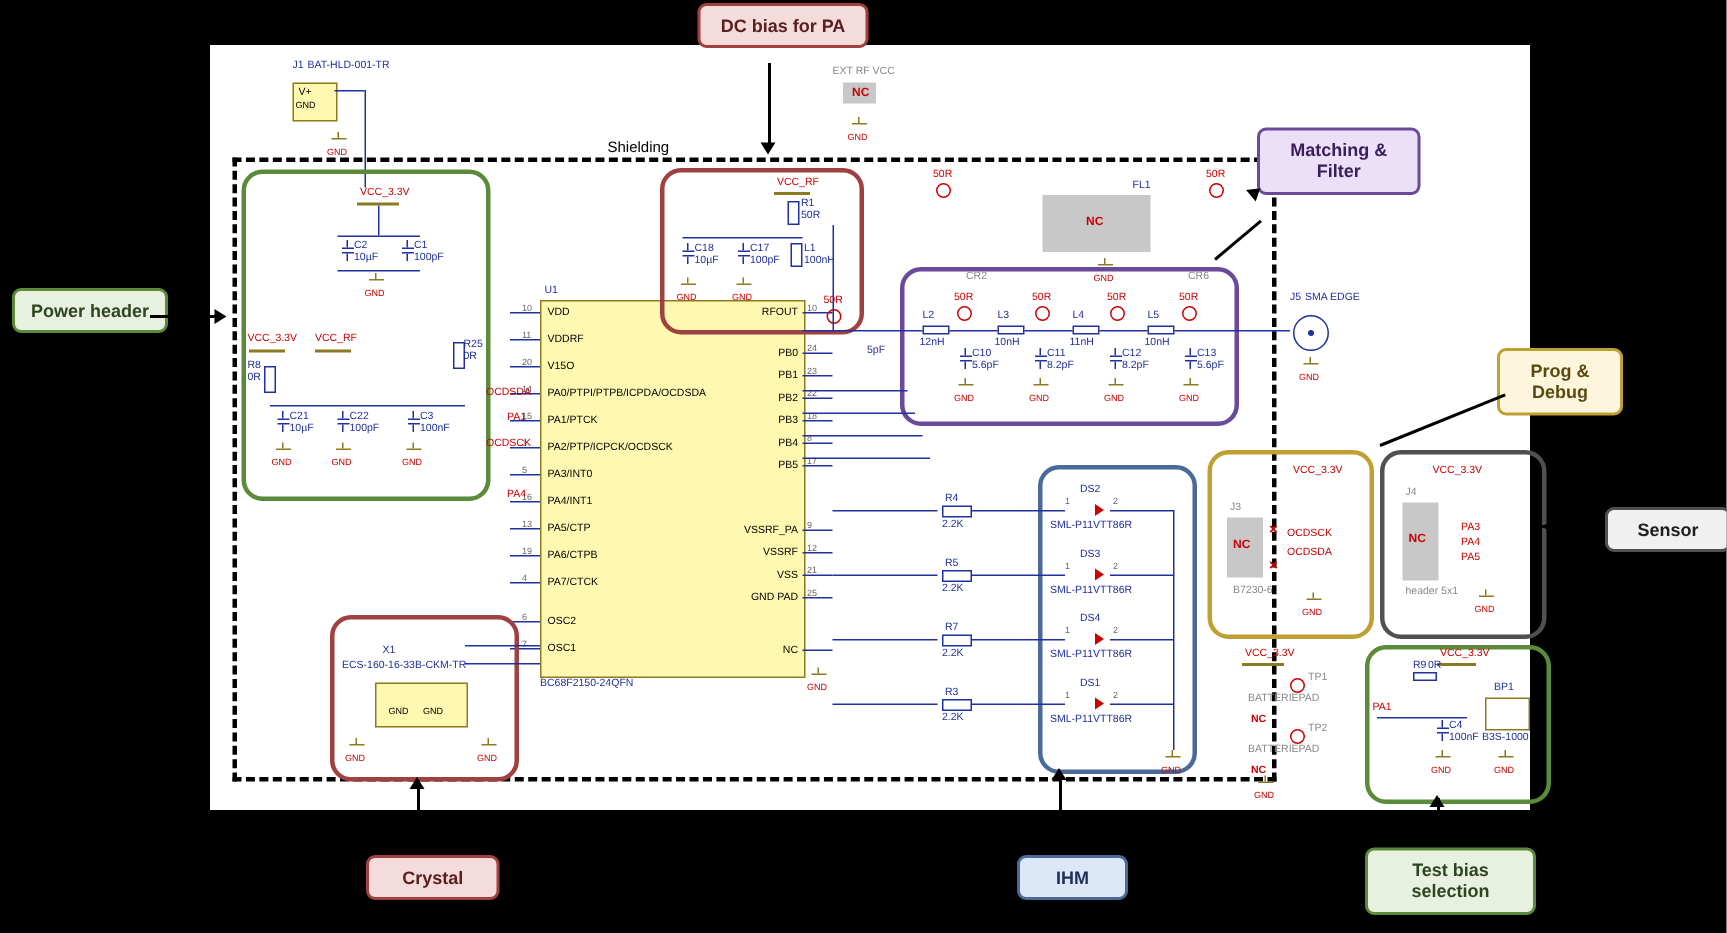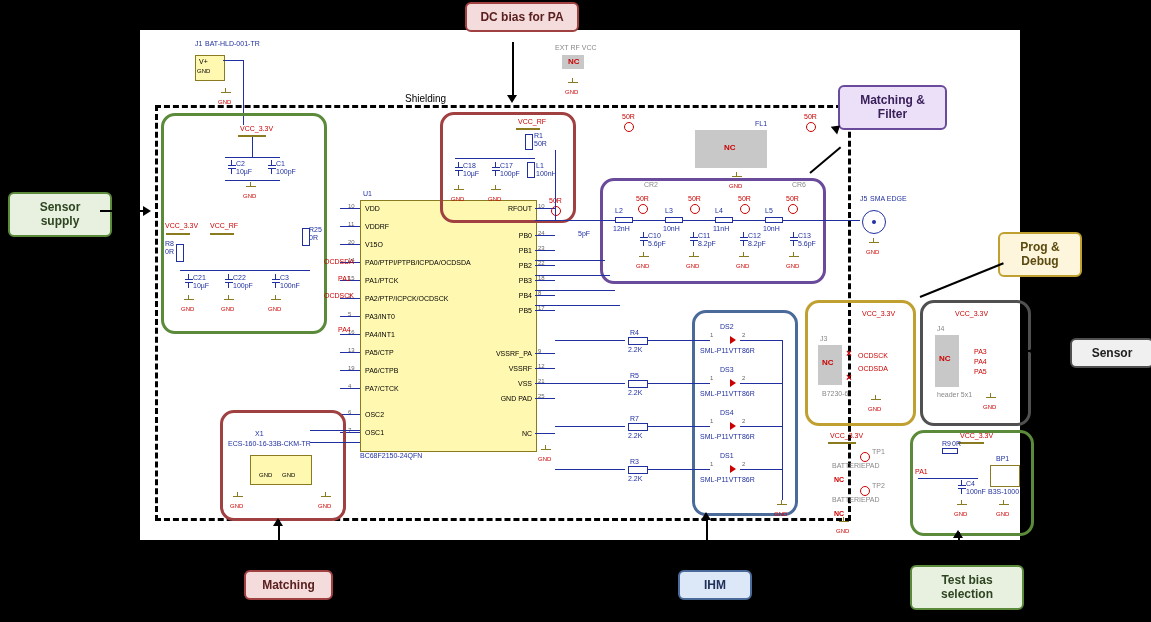--- a/index.html
+++ b/index.html
@@ -546,36 +546,36 @@
 <div class="blue-label" style="left:988px; top:488px;">B3S-1000</div>
 <div class="gnd" style="left:956px; top:500px;"></div>
 <div class="gnd-txt" style="left:954px; top:511px;">GND</div>
 <div class="gnd" style="left:998px; top:500px;"></div>
 <div class="gnd-txt" style="left:996px; top:511px;">GND</div>
 
 <div class="callout red" style="left:465px; top:2px; width:90px;">DC bias for PA</div>
 <div class="arrow-line" style="left:512px; top:42px; width:2px; height:55px;"></div>
 <div class="arrow down" style="left:507px; top:95px;"></div>
 
-<div class="callout green" style="left:8px; top:192px; width:80px;">Sensor supply</div>
+<div class="callout green" style="left:8px; top:192px; width:80px;">Power header</div>
 <div class="arrow-line" style="left:100px; top:210px; width:45px; height:2px;"></div>
 <div class="arrow" style="left:143px; top:206px;"></div>
 
 <div class="callout purple" style="left:838px; top:85px; width:85px;">Matching &amp; Filter</div>
 <div class="arrow-line" style="left:810px; top:172px; width:40px; height:2px; transform:rotate(-40deg); transform-origin:left center;"></div>
 <div class="arrow" style="left:833px; top:123px; transform:rotate(-40deg);"></div>
 
 <div class="callout yellow" style="left:998px; top:232px; width:60px;">Prog &amp; Debug</div>
 <div class="arrow-line" style="left:920px; top:296px; width:90px; height:2px; transform:rotate(-22deg); transform-origin:left center;"></div>
 
 <div class="callout gray" style="left:1070px; top:338px; width:60px;">Sensor</div>
 <div class="arrow-line" style="left:1028px; top:350px; width:40px; height:2px;"></div>
 <div class="arrow" style="left:1028px; top:346px; transform:scaleX(-1);"></div>
 
-<div class="callout red" style="left:244px; top:570px; width:65px;">Matching</div>
+<div class="callout red" style="left:244px; top:570px; width:65px;">Crystal</div>
 <div class="arrow-line" style="left:278px; top:520px; width:2px; height:48px;"></div>
 <div class="arrow down" style="left:273px; top:518px; transform:scaleY(-1);"></div>
 
 <div class="callout blue" style="left:678px; top:570px; width:50px;">IHM</div>
 <div class="arrow-line" style="left:706px; top:515px; width:2px; height:53px;"></div>
 <div class="arrow down" style="left:701px; top:512px; transform:scaleY(-1);"></div>
 
 <div class="callout green" style="left:910px; top:565px; width:90px;">Test bias selection</div>
 <div class="arrow-line" style="left:958px; top:532px; width:2px; height:30px;"></div>
 <div class="arrow down" style="left:953px; top:530px; transform:scaleY(-1);"></div>

